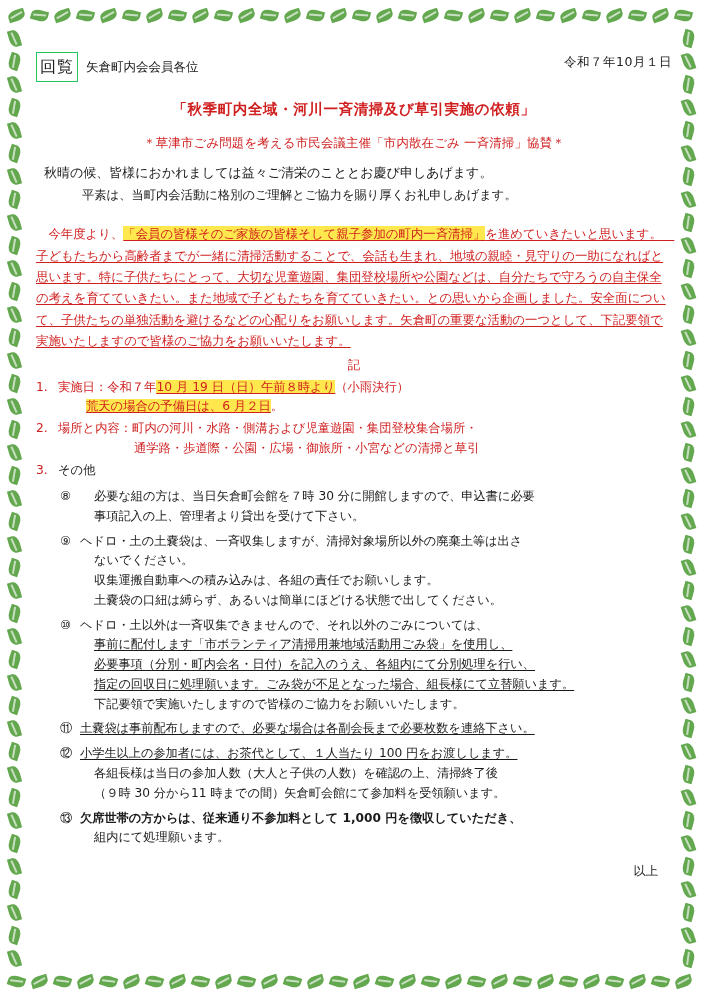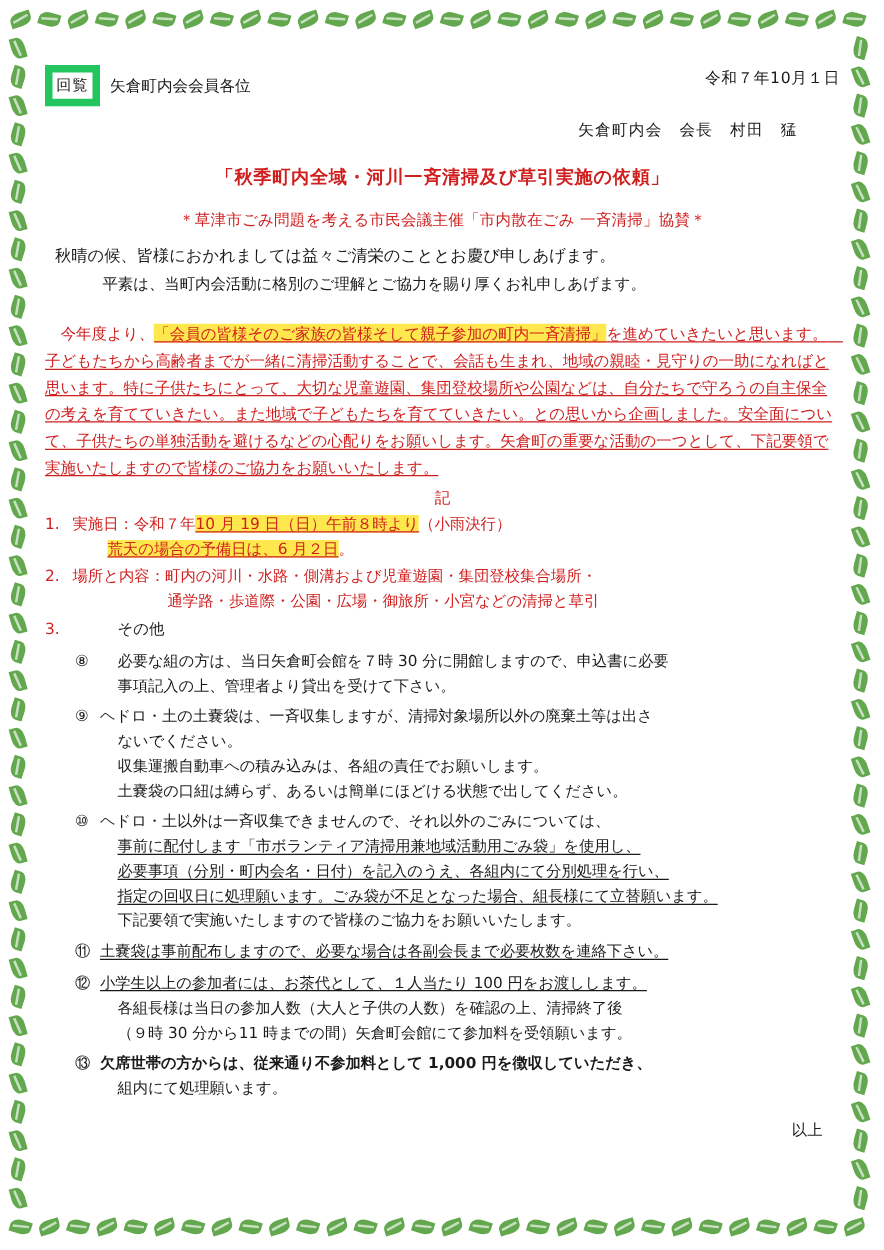--- a/index.html
+++ b/index.html
@@ -65,23 +65,23 @@
     display: flex;
     align-items: flex-start;
     justify-content: space-between;
   }
   .kairan-wrap {
     display: flex;
     align-items: center;
     gap: 8px;
   }
   .kairan-box {
-    border: 6px solid #22c55e;
+    border: 1px solid #22c55e;
     padding: 1px 3px;
-    font-size: 12px;
+    font-size: 16px;
     letter-spacing: 1px;
   }
   .addressee { font-size: 12.5px; }
   .date-right { font-size: 12.5px; letter-spacing: .5px; }
 
   .org-line {
     text-align: right;
     margin-top: 9px;
     font-size: 12.5px;
     letter-spacing: 1px;
@@ -150,21 +150,21 @@
   .num {
     width: 22px;
     flex: 0 0 22px;
     text-align: left;
   }
   .itembody { flex: 1 1 auto; }
   .sub-line { display: block; }
   .pad-a { padding-left: 28px; }
   .pad-b { padding-left: 76px; }
 
-  .black { color: #1a1a1a; margin-left: 36px; }
+  .black { color: #1a1a1a; }
 
   ul.others {
     list-style: none;
     margin: 6px 0 0 0;
     padding: 0 0 0 24px;
     color: #1a1a1a;
     font-size: 12.2px;
   }
   ul.others > li {
     display: flex;
@@ -342,21 +342,20 @@
   <div class="content">
 
     <div class="row-top">
       <div class="kairan-wrap">
         <span class="kairan-box">回覧</span>
         <span class="addressee">矢倉町内会会員各位</span>
       </div>
       <div class="date-right">令和７年10月１日</div>
     </div>
 
-    <div class="org-line">矢倉町内会　会長　村田　猛</div>
 
     <div class="title">「秋季町内全域・河川一斉清掃及び草引実施の依頼」</div>
     <div class="subtitle">＊草津市ごみ問題を考える市民会議主催「市内散在ごみ 一斉清掃」協賛＊</div>
 
     <div class="greet1">秋晴の候、皆様におかれましては益々ご清栄のこととお慶び申しあげます。</div>
     <div class="greet2">平素は、当町内会活動に格別のご理解とご協力を賜り厚くお礼申しあげます。</div>
 
     <div class="redblock">
       <p class="indent1">
         <span>今年度より、</span><span class="hl ul">「会員の皆様そのご家族の皆様そして親子参加の町内一斉清掃」</span><span class="ul">を進めていきたいと思います。</span><span class="ul">　子どもたちから高齢者までが一緒に清掃活動することで、会話も生まれ、地域の親睦・見守りの一助になればと思います。特に子供たちにとって、大切な児童遊園、集団登校場所や公園などは、自分たちで守ろうの自主保全の考えを育てていきたい。また地域で子どもたちを育てていきたい。との思いから企画しました。安全面について、子供たちの単独活動を避けるなどの心配りをお願いします。矢倉町の重要な活動の一つとして、下記要領で実施いたしますので皆様のご協力をお願いいたします。</span>

